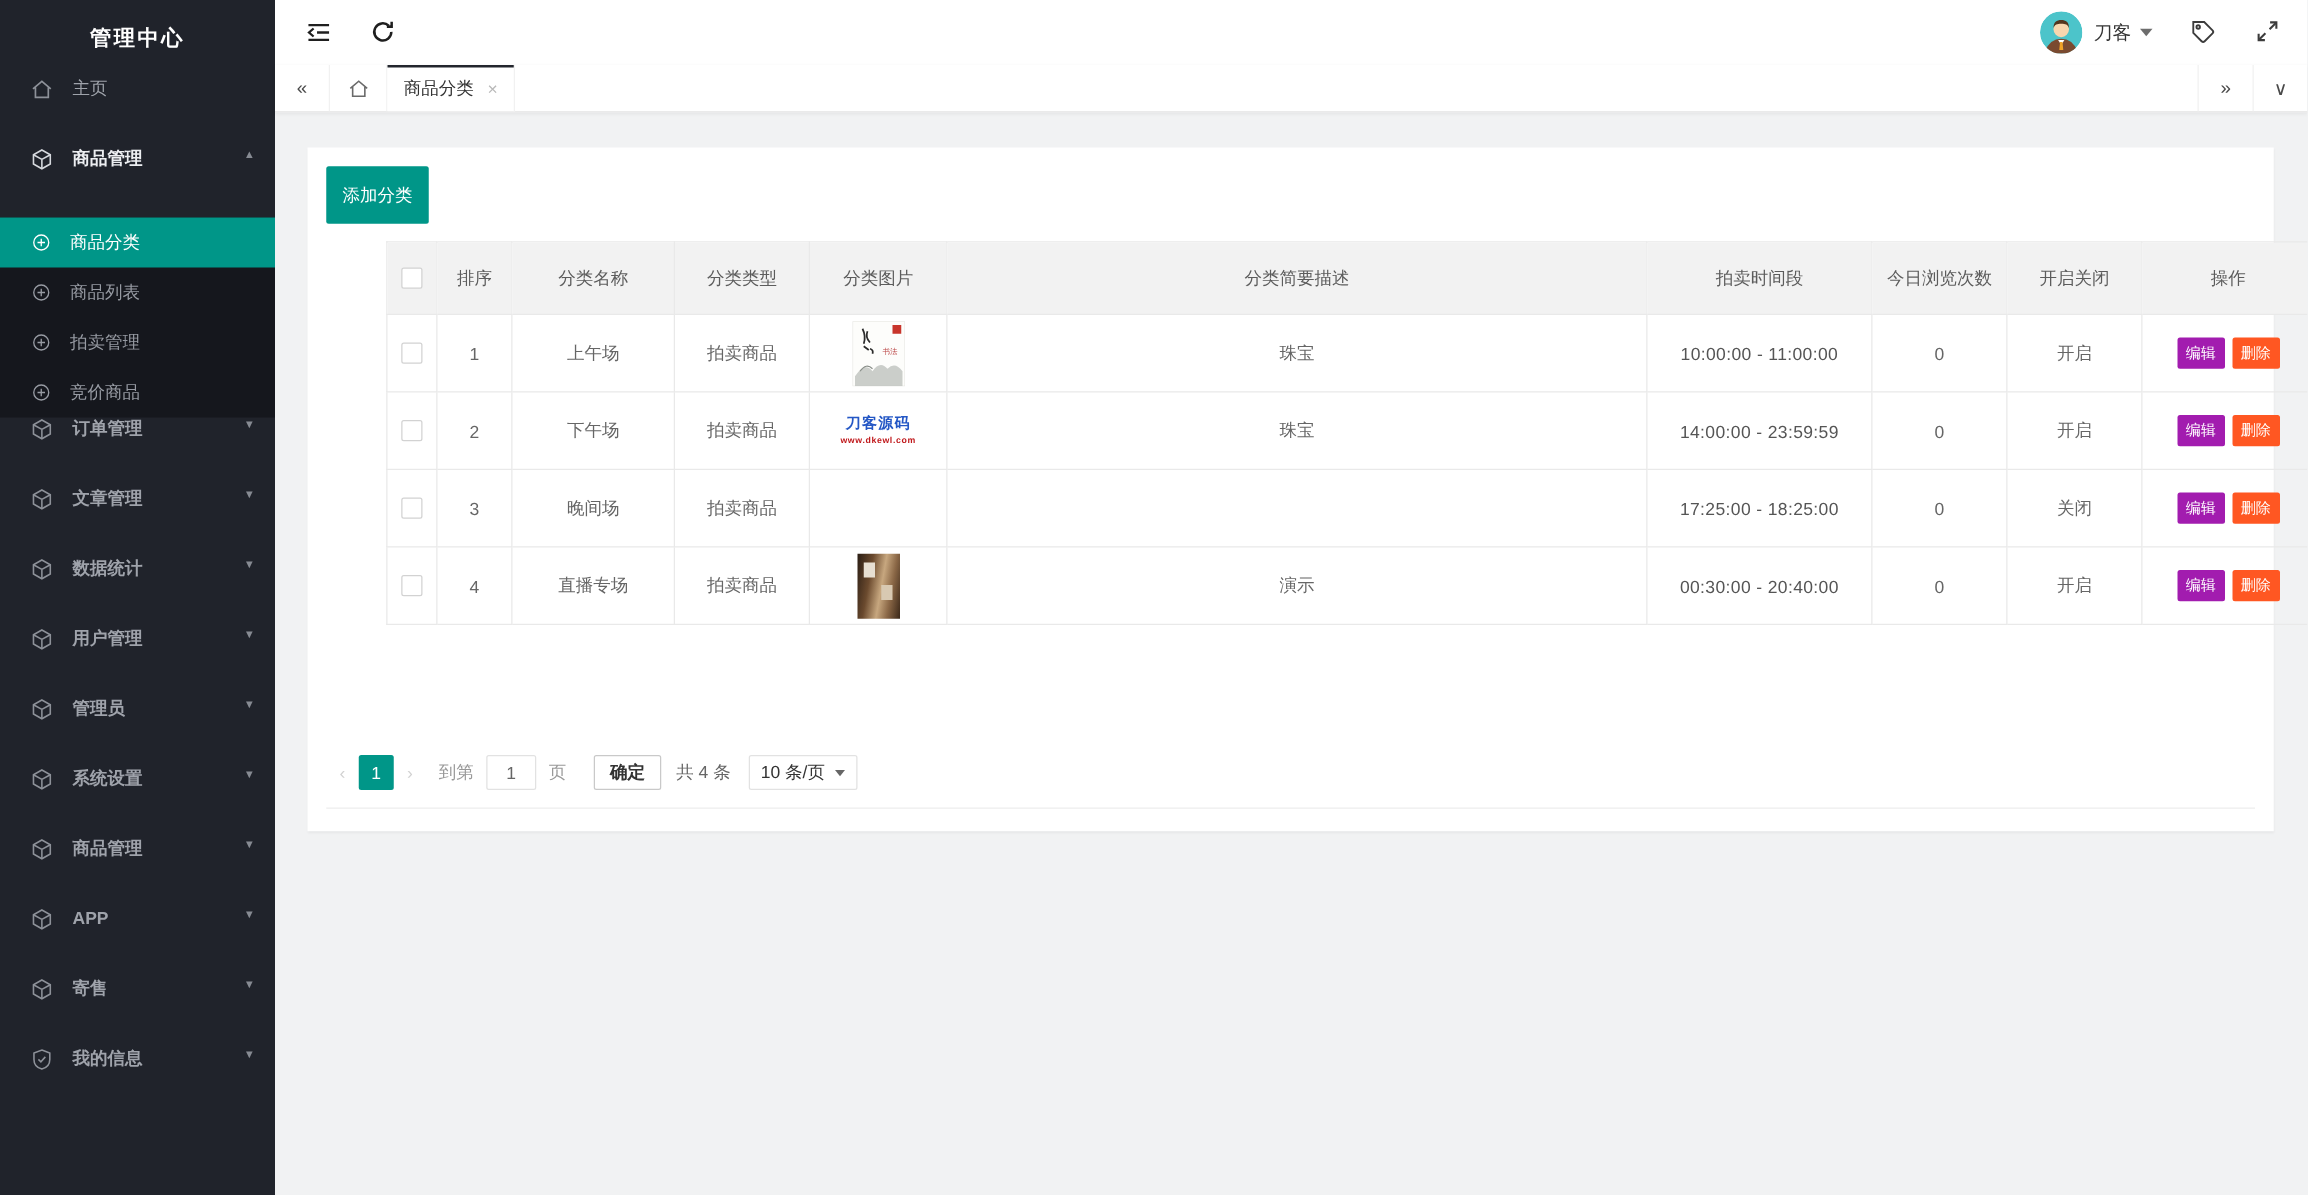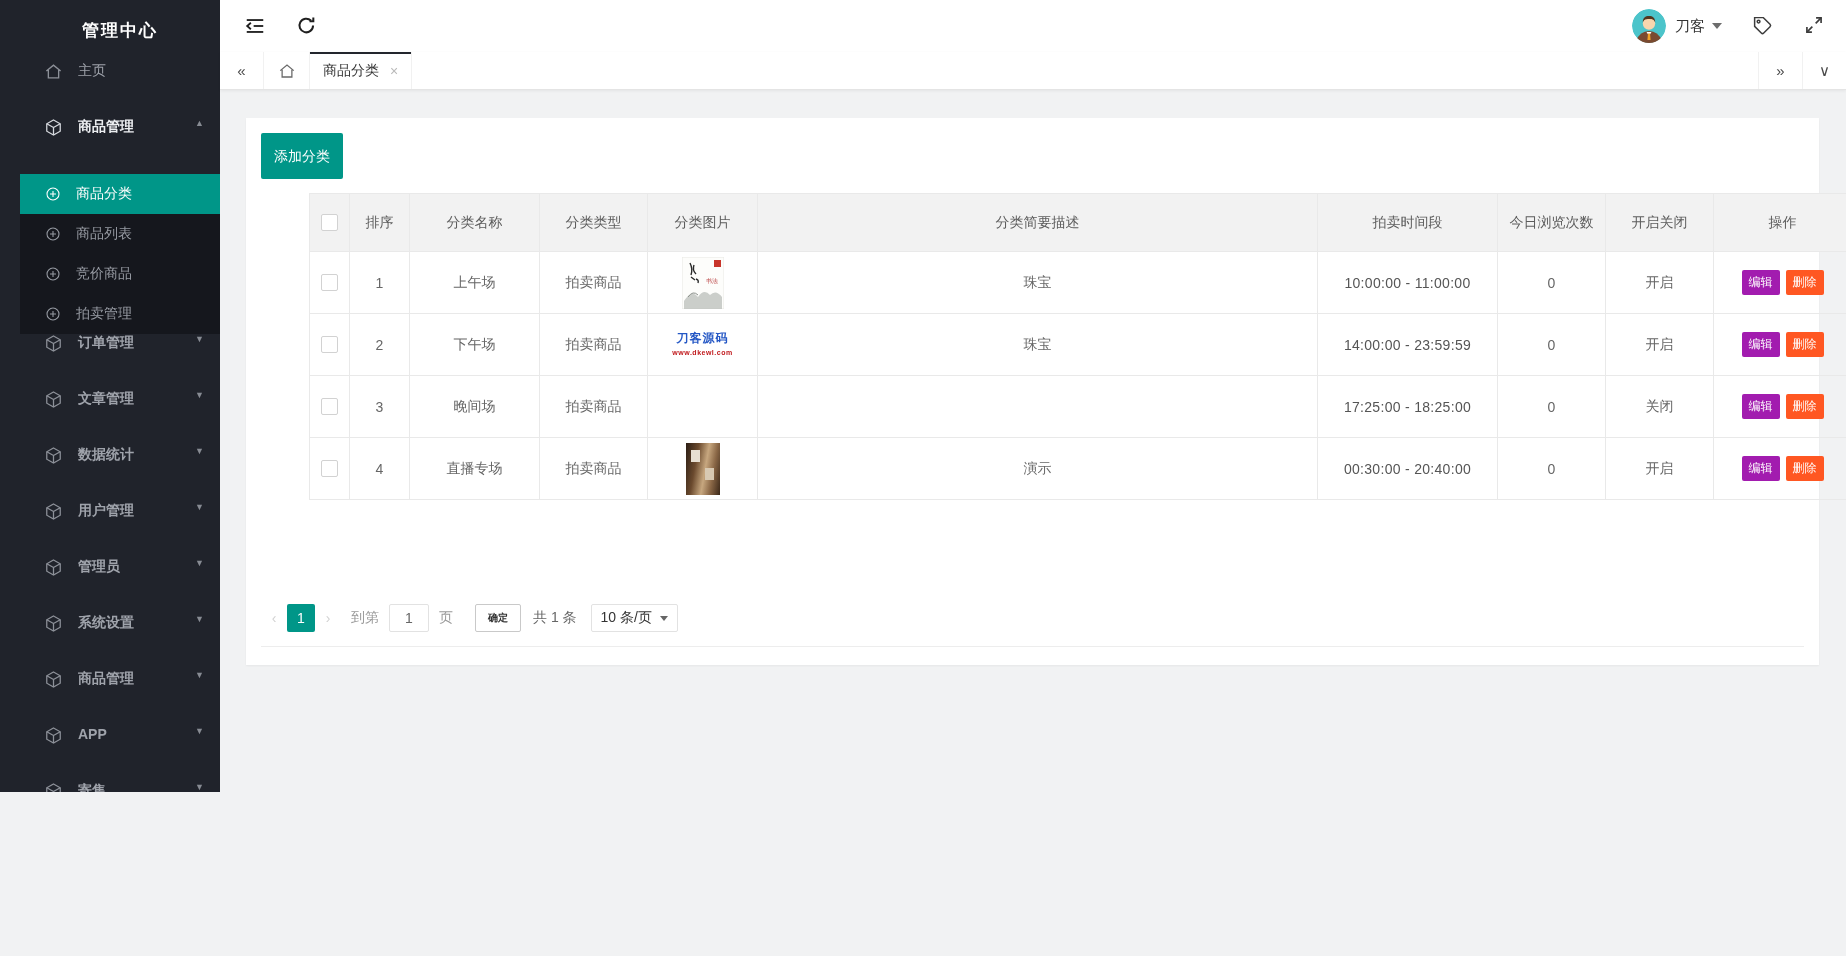--- a/index.html
+++ b/index.html
@@ -4,21 +4,21 @@
 <style>
   * { margin:0; padding:0; box-sizing:border-box; }
   html,body { width:1846px; height:956px; }
   body {
     font-family:"Liberation Sans","DejaVu Sans",sans-serif;
     background:#f1f2f3; overflow:hidden; color:#333;
   }
   .layout { display:flex; width:1846px; height:956px; }
 
   
-  .sidebar { width:220px; flex-shrink:0; background:#20232b; height:792px; overflow:hidden;padding-left:20px; }
+  .sidebar { width:220px; flex-shrink:0; background:#20232b; height:956px; overflow:hidden; }
   .sidebar-title { height:62px; line-height:62px; text-align:center; color:#ffffff;
     font-size:17px; font-weight:bold; letter-spacing:2px; }
   .nav-item { height:56px; display:flex; align-items:flex-start; padding:0 16px 0 24px;
     font-size:14px; color:#9fa3ab; cursor:pointer; }
   .nav-item.first { font-weight:normal; }
   .nav-item.parent { font-weight:bold; }
   .nav-item.open { color:#eceef1; }
   .nav-icon { width:19px; height:19px; margin-right:15px; flex-shrink:0; color:#8d9199; }
   .nav-item.open .nav-icon { color:#d6d9de; }
   .nav-label { flex:1; }
@@ -103,21 +103,21 @@
   .pager-wrap { padding-bottom:14px; border-bottom:1px solid #ededed; }
   .pager { display:flex; align-items:center; font-size:14px; color:#666; }
   .pg-arrow { width:26px; height:28px; display:flex; align-items:center; justify-content:center;
     color:#d2d2d2; font-size:14px; cursor:pointer; }
   .pg-num { min-width:28px; height:28px; background:#009688; color:#fff; display:flex;
     align-items:center; justify-content:center; border-radius:2px; font-size:14px; cursor:pointer; }
   .pg-text { color:#999; margin:0 10px; }
   .pg-input { width:40px; height:28px; border:1px solid #e2e2e2; border-radius:2px;
     text-align:center; font-size:14px; color:#666; font-family:inherit; }
   .pg-confirm { height:28px; padding:0 12px; margin:0 12px; background:#fff;
-    border:1px solid #c9c9c9; border-radius:2px; font-size:10px; color:#333; font-weight:bold;
+    border:1px solid #c9c9c9; border-radius:2px; font-size:14px; color:#333; font-weight:bold;
     cursor:pointer; font-family:inherit; }
   .pg-total { color:#666; margin-right:14px; }
   .pg-select { height:28px; border:1px solid #e2e2e2; border-radius:2px; display:flex;
     align-items:center; padding:0 9px; cursor:pointer; color:#333; background:#fff; }
   .pg-select .sel-caret { width:0; height:0; border-left:4px solid transparent;
     border-right:4px solid transparent; border-top:5px solid #666; margin-left:8px; }
 
   svg { display:block; }
 </style>
 </head>
@@ -167,30 +167,30 @@
         </span>
         <span class="nav-label">商品列表</span>
       </div>
       <div class="sub-item">
         <span class="sub-icon">
           <svg viewBox="0 0 24 24" fill="none" stroke="currentColor" stroke-width="1.6" width="16" height="16">
               <circle cx="12" cy="12" r="9"></circle>
               <path d="M12 7.5 V16.5 M7.5 12 H16.5"></path>
             </svg>
         </span>
-        <span class="nav-label">竞价商品</span>
+        <span class="nav-label">拍卖管理</span>
       </div>
       <div class="sub-item">
         <span class="sub-icon">
           <svg viewBox="0 0 24 24" fill="none" stroke="currentColor" stroke-width="1.6" width="16" height="16">
               <circle cx="12" cy="12" r="9"></circle>
               <path d="M12 7.5 V16.5 M7.5 12 H16.5"></path>
             </svg>
         </span>
-        <span class="nav-label">拍卖管理</span>
+        <span class="nav-label">竞价商品</span>
       </div>
     </div>
 
     <div class="nav-item parent">
       <span class="nav-icon">
         <svg viewBox="0 0 24 24" fill="none" stroke="currentColor" stroke-width="1.6" width="19" height="19">
             <path d="M12 2.5 20.5 7.3 V16.7 L12 21.5 3.5 16.7 V7.3 Z"></path>
             <path d="M12 21.5 V12 M12 12 3.5 7.3 M12 12 20.5 7.3"></path>
           </svg>
       </span>
@@ -479,21 +479,21 @@
 
         <div class="pager-wrap">
           <div class="pager">
             <span class="pg-arrow">‹</span>
             <span class="pg-num">1</span>
             <span class="pg-arrow">›</span>
             <span class="pg-text">到第</span>
             <input class="pg-input" value="1" style="">
             <span class="pg-text">页</span>
             <button class="pg-confirm">确定</button>
-            <span class="pg-total">共 1 条</span>
+            <span class="pg-total">共 4 条</span>
             <span class="pg-select">
               <span>10 条/页</span>
               <span class="sel-caret"></span>
             </span>
           </div>
         </div>
 
       </div>
     </div>
   </div>

